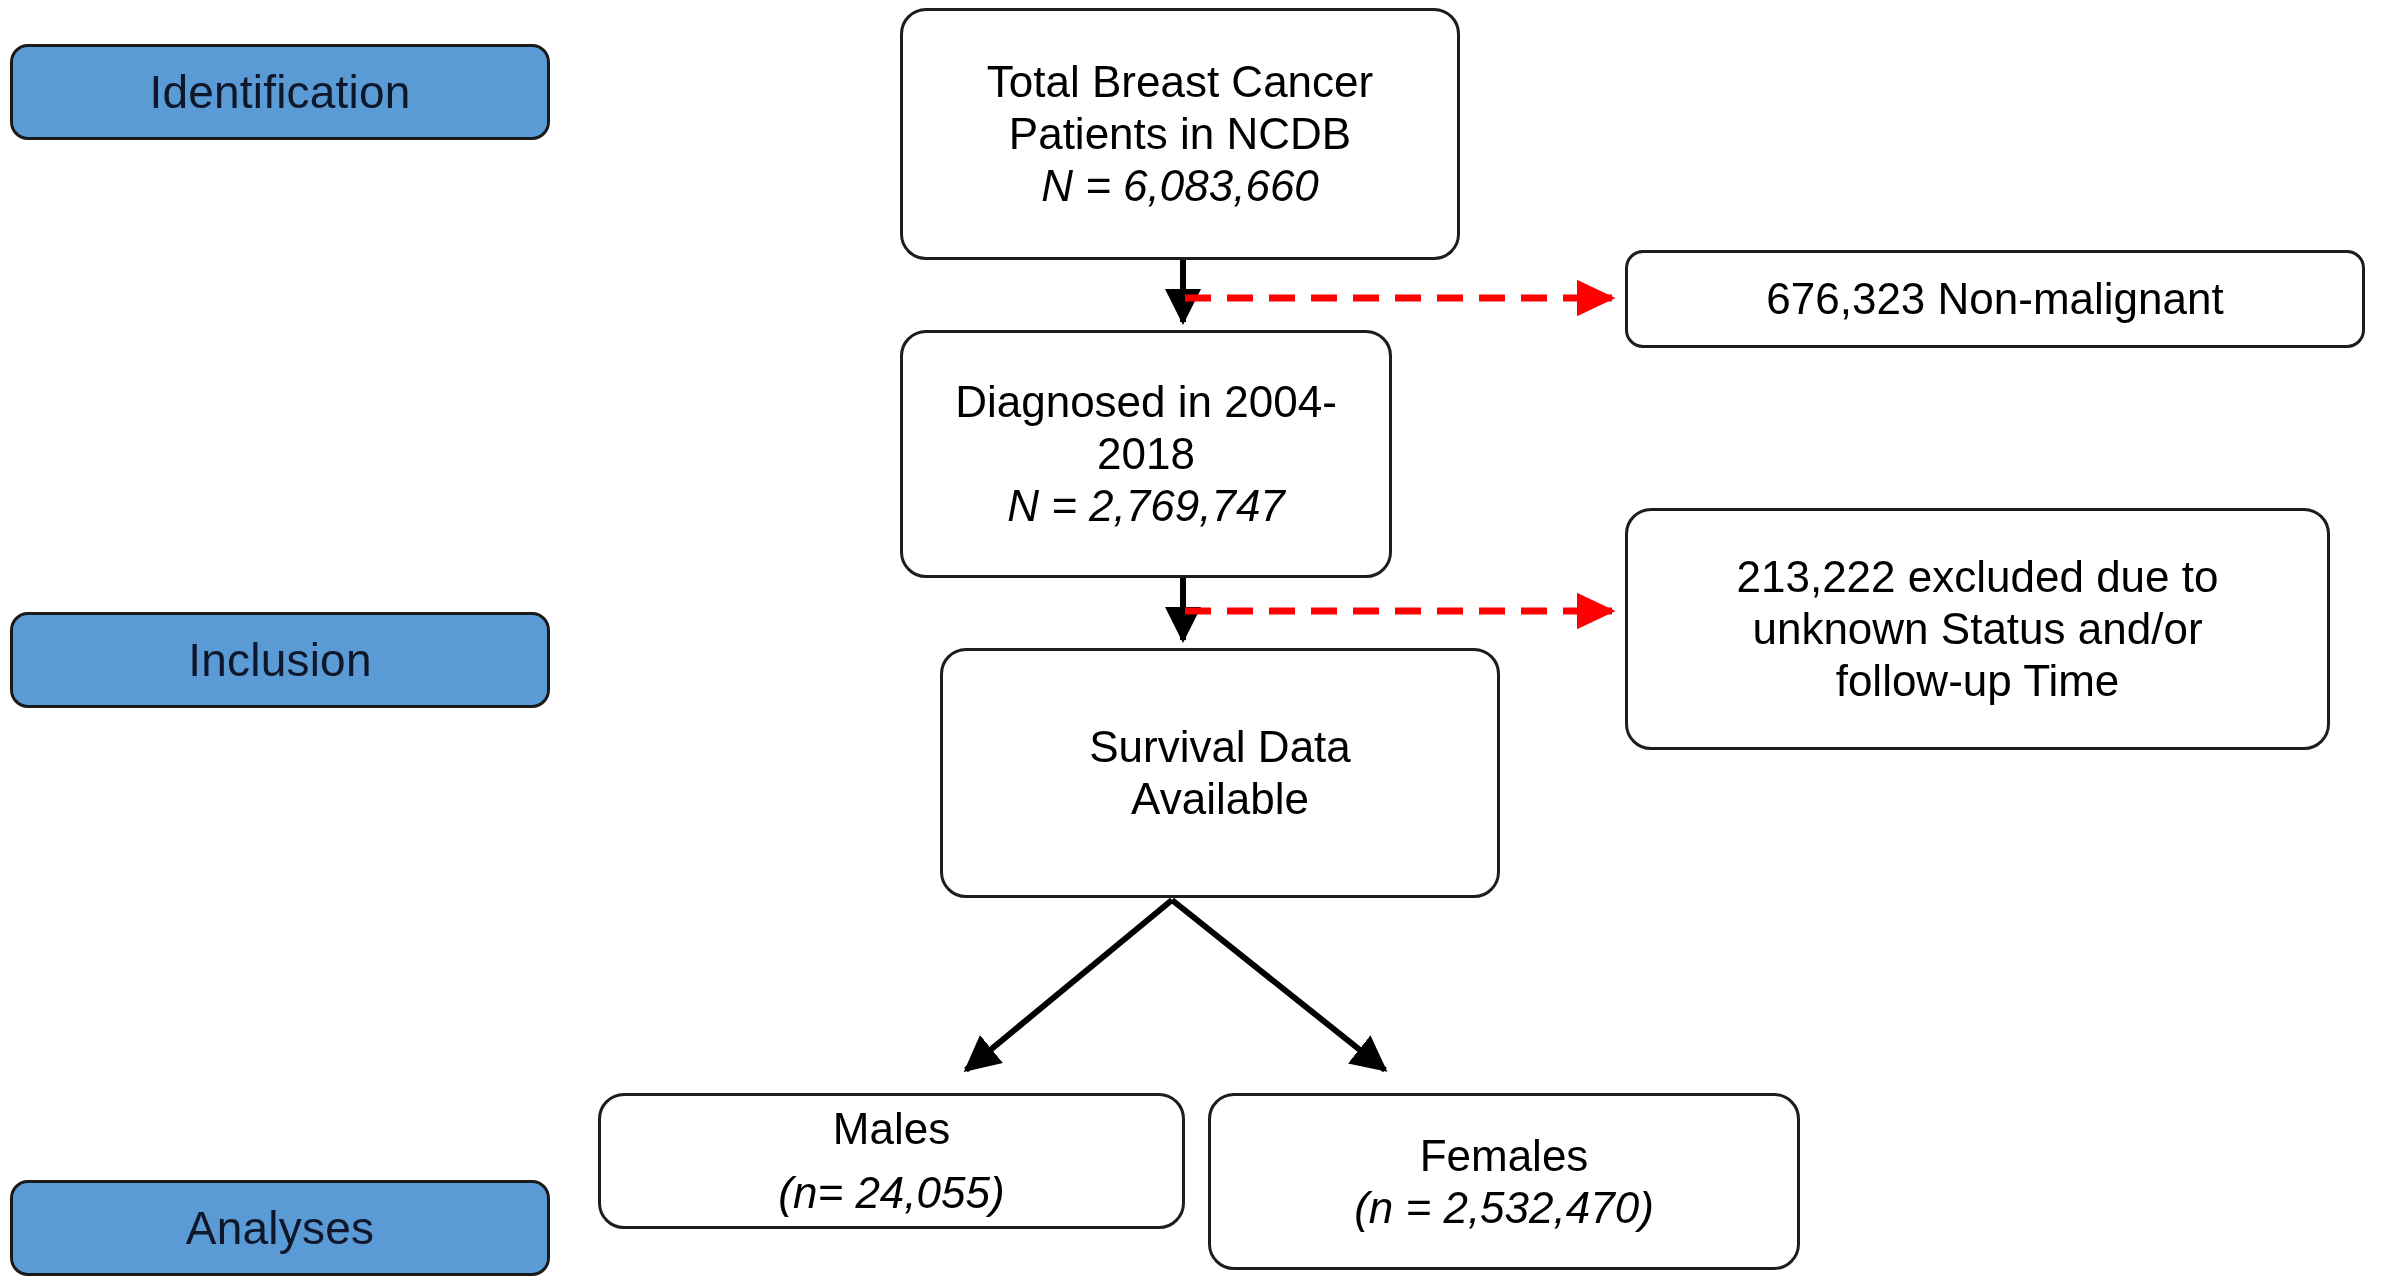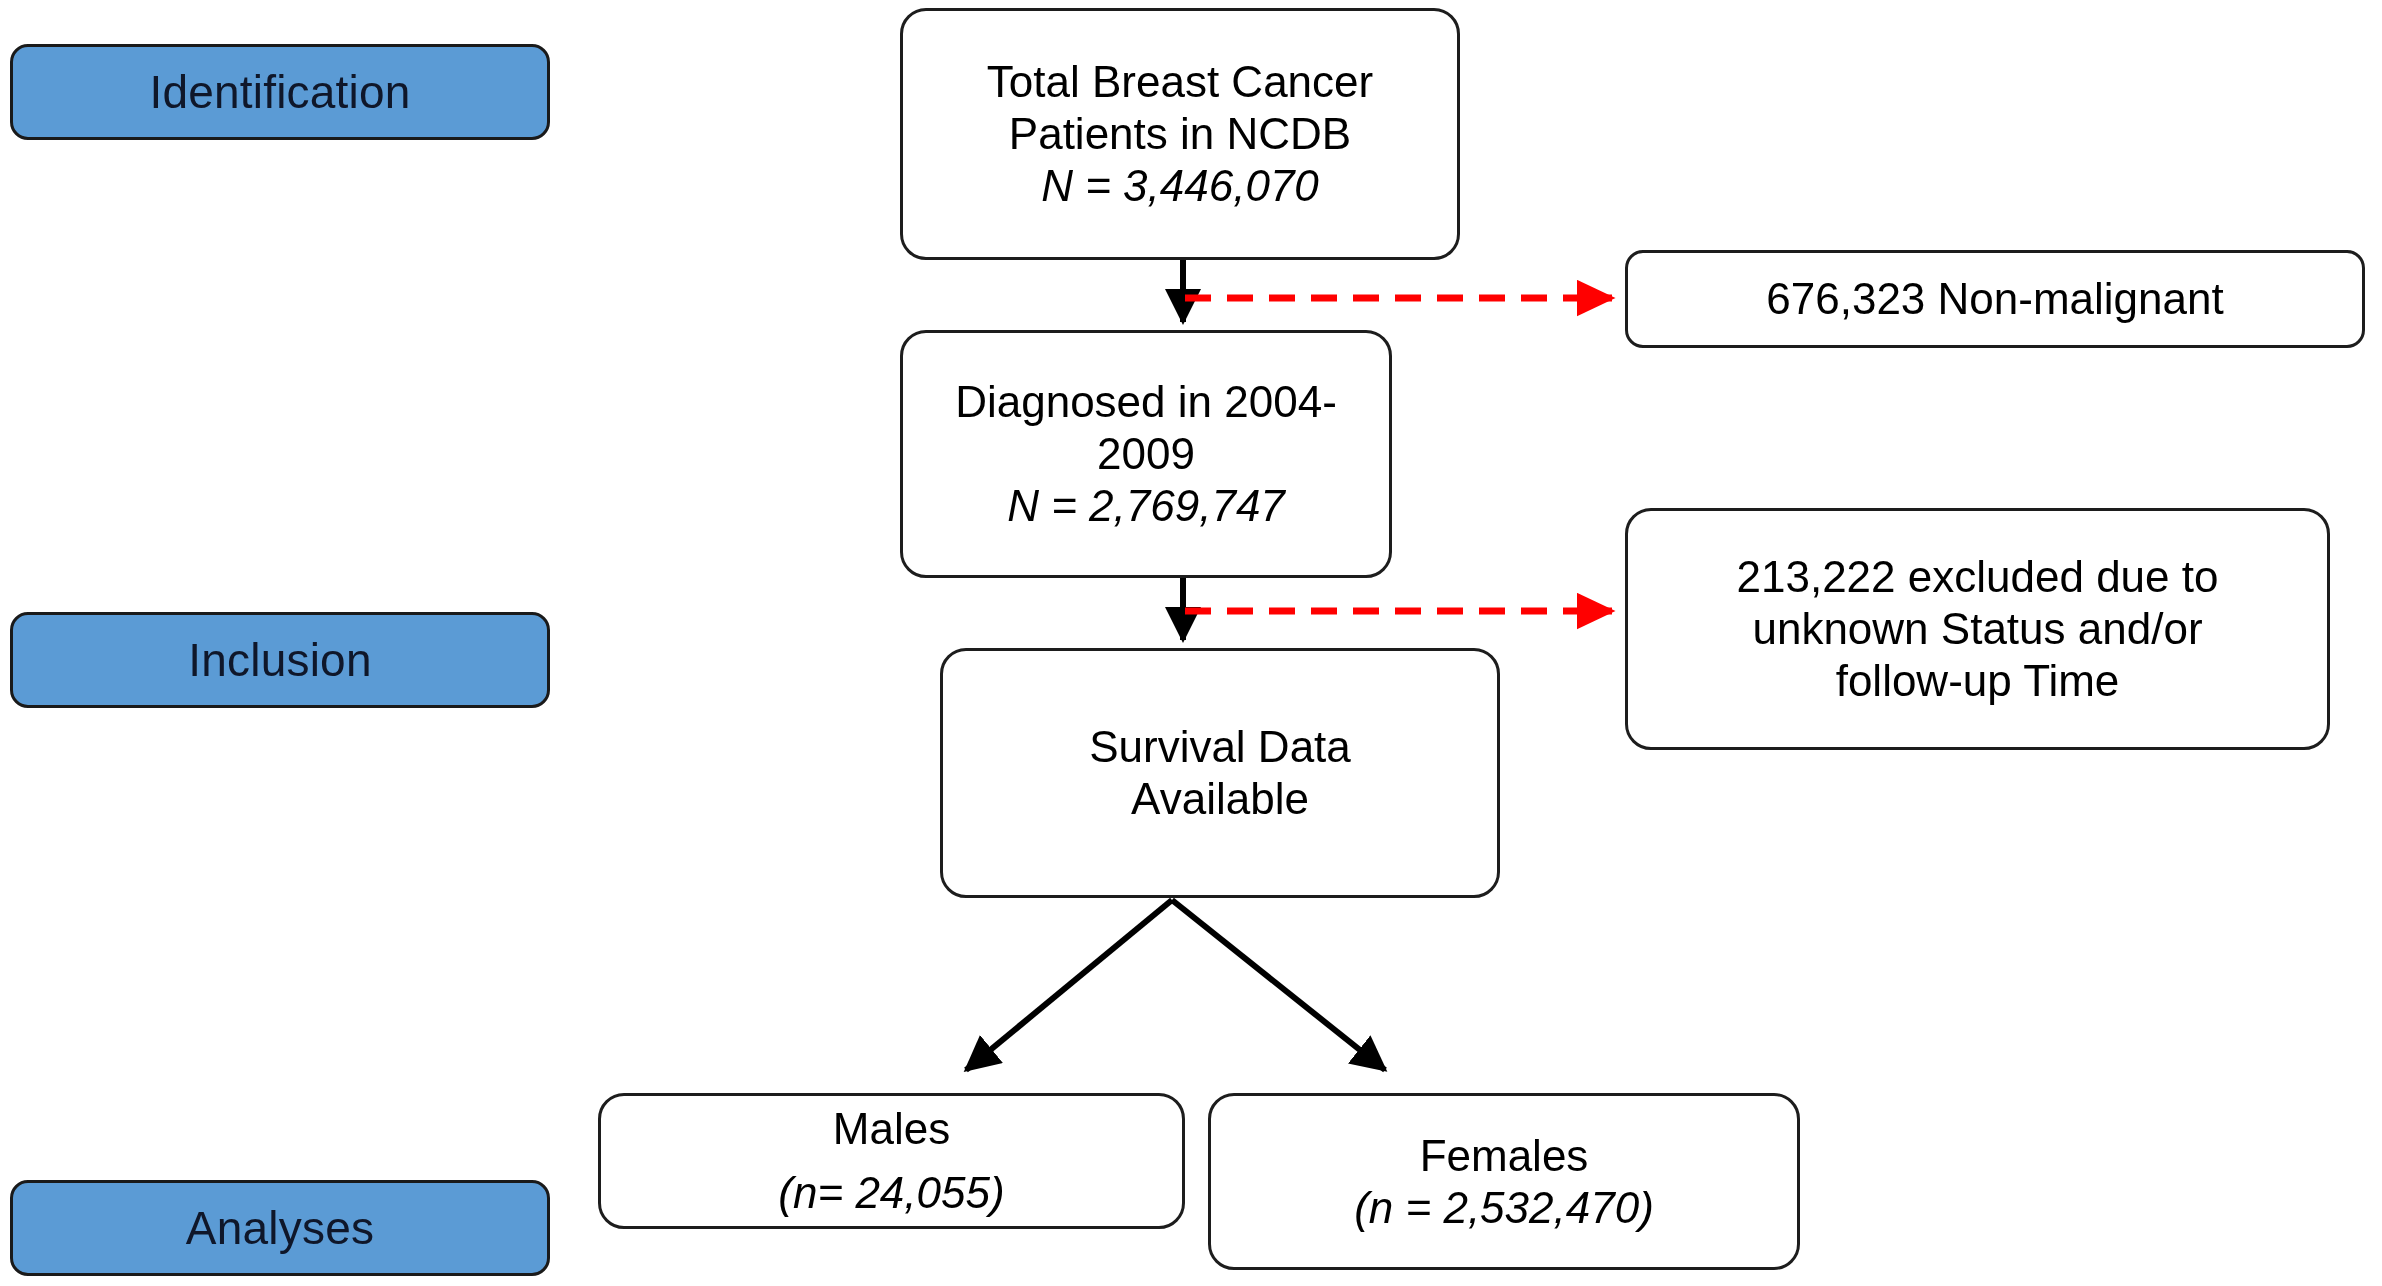--- a/index.html
+++ b/index.html
@@ -78,26 +78,26 @@
     <span>Inclusion</span>
   </div>
 
   <div class="stage-box" style="left:10px; top:1132px; width:540px; height:96px;margin-top:48px;">
     <span>Analyses</span>
   </div>
 
   <div class="flow-box" style="left:900px; top:8px; width:560px; height:252px;">
     <span class="line">Total Breast Cancer</span>
     <span class="line">Patients in NCDB</span>
-    <span class="line italic">N = 3,446,070</span>
+    <span class="line italic">N = 6,083,660</span>
   </div>
 
   <div class="flow-box" style="left:900px; top:330px; width:492px; height:248px;">
     <span class="line">Diagnosed in 2004-</span>
-    <span class="line">2009</span>
+    <span class="line">2018</span>
     <span class="line italic">N = 2,769,747</span>
   </div>
 
   <div class="flow-box" style="left:940px; top:648px; width:560px; height:250px;">
     <span class="line">Survival Data</span>
     <span class="line">Available</span>
   </div>
 
   <div class="flow-box" style="left:598px; top:1093px; width:587px; height:136px;gap:12px;">
     <span class="line">Males</span>

